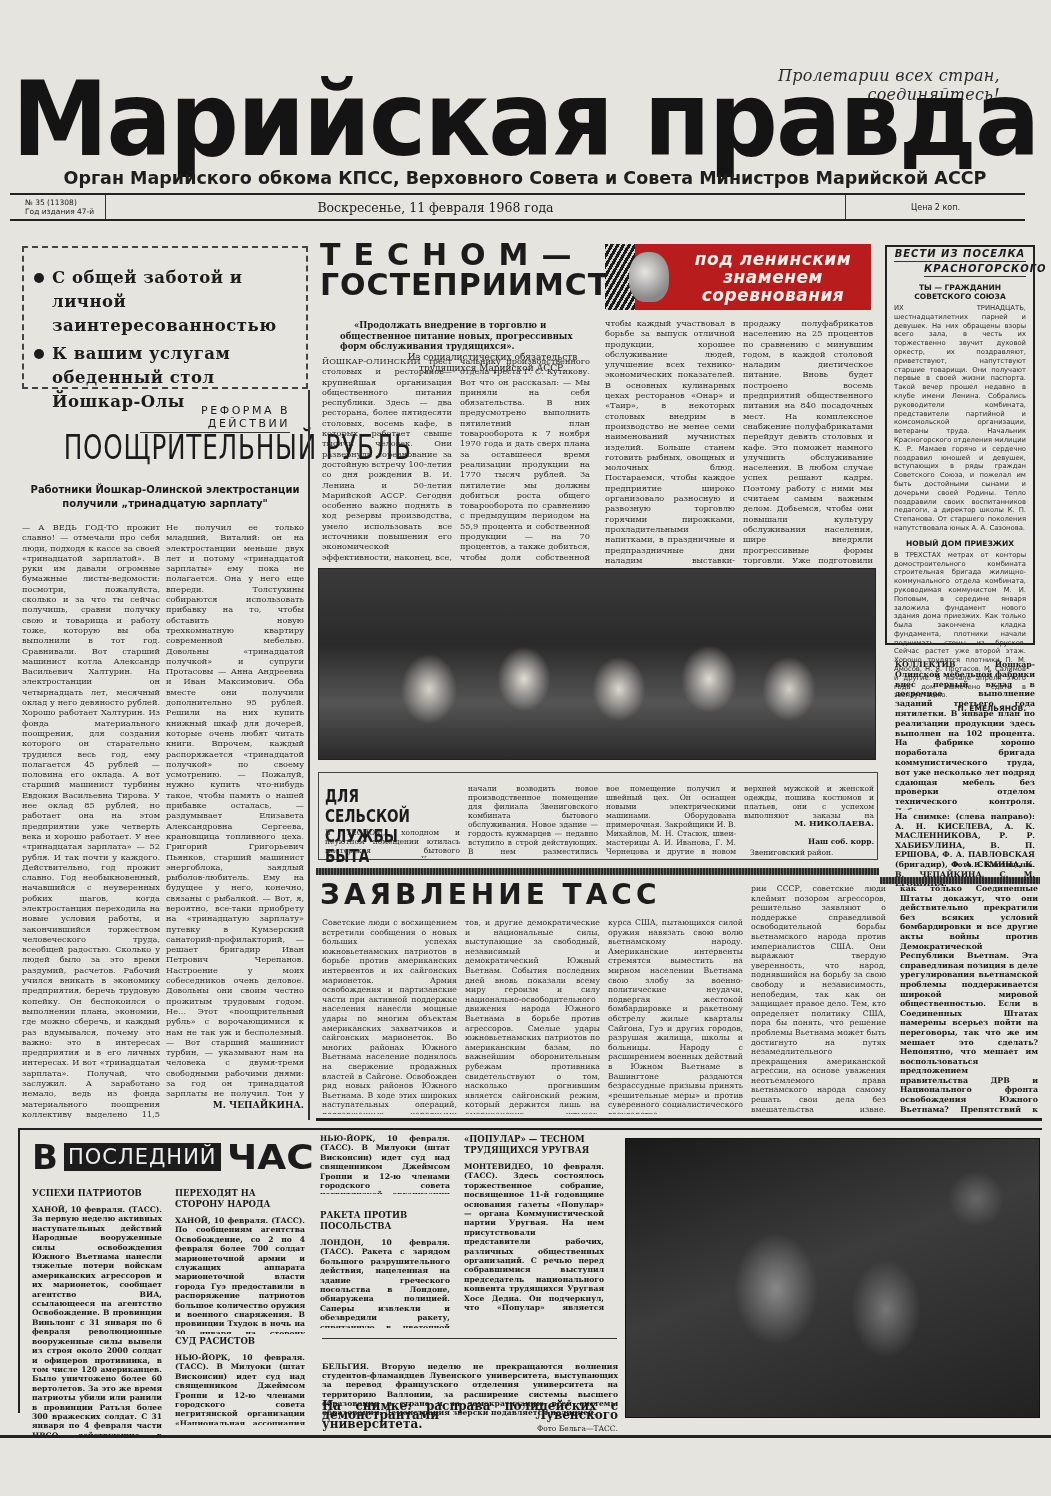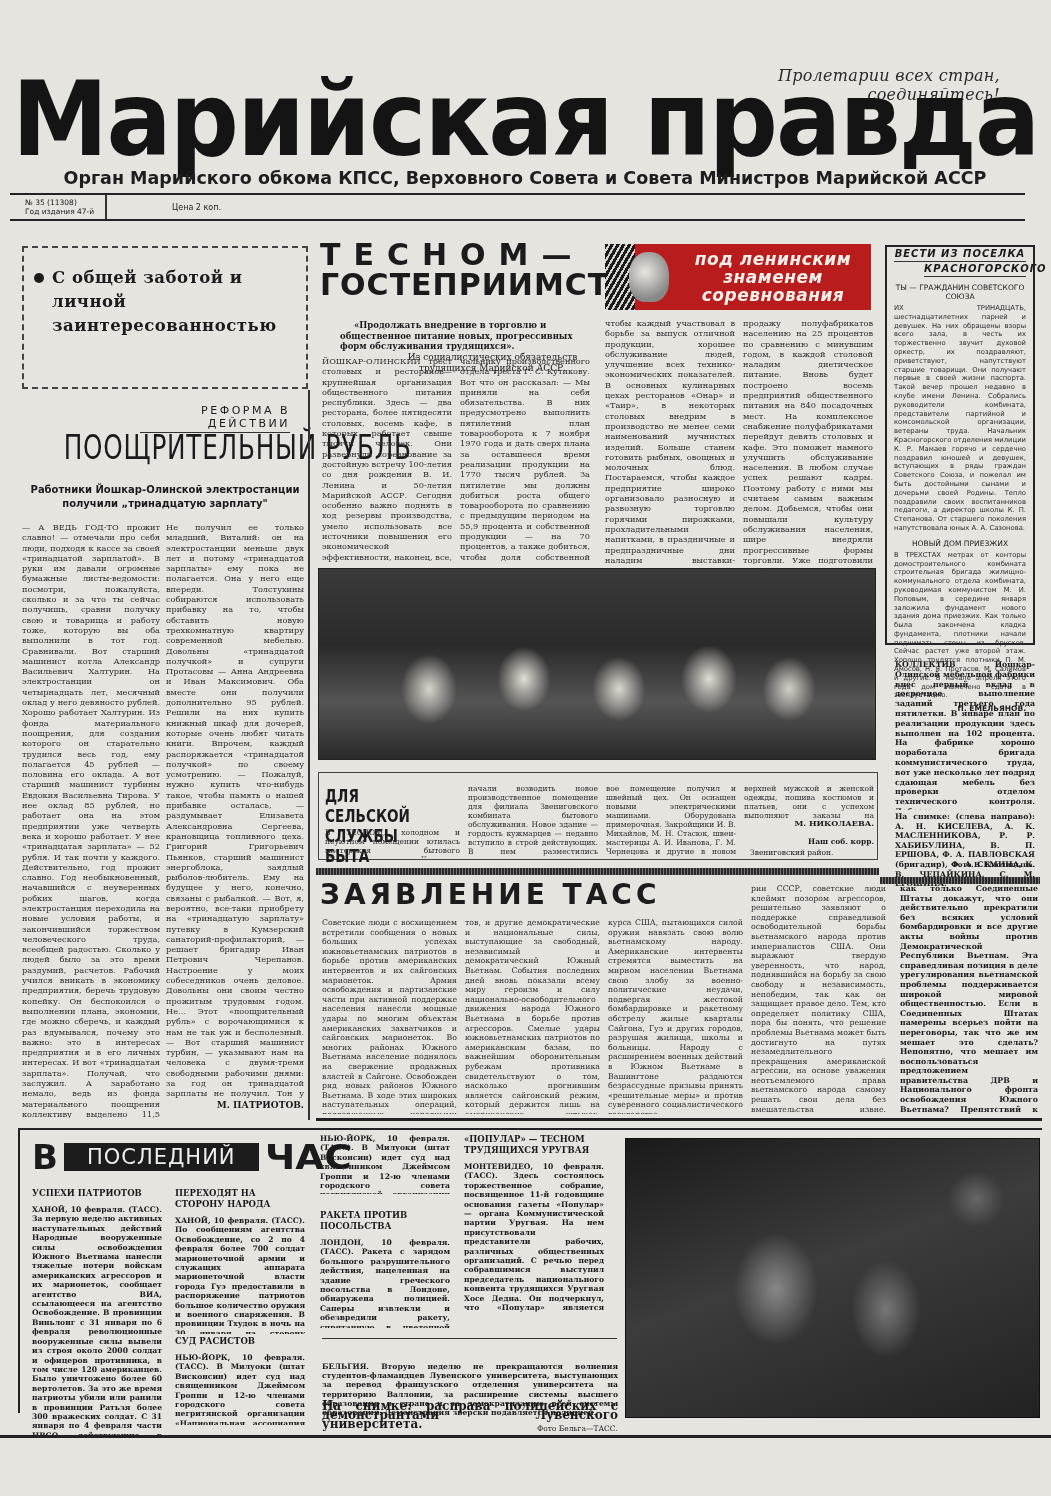--- a/index.html
+++ b/index.html
@@ -38,21 +38,21 @@
 
   .lenin { top: 244px; left: 605px; width: 266px; height: 66px; background: #b91c1c; display: flex; align-items: center; }
   .lenin .rays { width: 30px; height: 100%; background: repeating-linear-gradient(120deg, #1c1c1c 0 3px, #d6d4ce 3px 5px); }
   .lenin .head { width: 40px; height: 50px; border-radius: 45% 45% 40% 40%; background: radial-gradient(circle at 40% 40%, #e8e6e0, #888 70%); margin: 0 6px 0 -6px; }
   .lenin .txt { flex: 1; text-align: center; color: #f0efea; font-family: "DejaVu Sans", sans-serif; font-weight: bold; font-style: italic; font-size: 17px; line-height: 18px; letter-spacing: 0.5px; }
 
   .vesti { top: 245px; left: 885px; width: 150px; height: 640px; border: 2px solid #222; padding: 0 7px; }
   .vesti .head { font-family: "DejaVu Sans", sans-serif; font-weight: bold; font-style: italic; font-size: 10px; line-height: 14px; text-align: center; letter-spacing: 1px; }
   .vesti .head .l1 { border-bottom: 1px solid #333; display: block; }
   .vesti .head .l2 { border-bottom: 1px solid #333; display: block; margin-left: 30px; }
-  .vesti .sub { font-family: "DejaVu Sans", sans-serif; font-weight: normal; font-size: 7.5px; text-align: center; margin: 6px 0 3px; line-height: 9px; }
+  .vesti .sub { font-family: "DejaVu Sans", sans-serif; font-weight: bold; font-size: 7.5px; text-align: center; margin: 6px 0 3px; line-height: 9px; }
   .vesti .col-text { font-family: "DejaVu Sans", sans-serif; font-size: 6.8px; line-height: 8.8px; }
   .vesti .sig { font-family: "DejaVu Sans", sans-serif; font-weight: bold; font-size: 7.5px; text-align: right; margin-top: 4px; }
 
   .photo-women { top: 568px; left: 318px; width: 558px; height: 192px; background:
       radial-gradient(ellipse 40px 50px at 110px 120px, #d8d4cc, transparent 70%),
       radial-gradient(ellipse 38px 46px at 205px 110px, #e2ded6, transparent 70%),
       radial-gradient(ellipse 38px 46px at 300px 120px, #dcd8d0, transparent 70%),
       radial-gradient(ellipse 40px 48px at 390px 110px, #e0dcd4, transparent 70%),
       radial-gradient(ellipse 38px 46px at 470px 120px, #d4d0c8, transparent 70%),
       linear-gradient(180deg, #3a3a3a 0%, #2a2a2a 40%, #555 70%, #2a2a2a 100%);
@@ -61,21 +61,21 @@
   .sel-box { top: 772px; left: 318px; width: 560px; height: 88px; border: 1px solid #444; }
   .sel-title { top: 786px; left: 325px; width: 135px; font-family: "DejaVu Sans", sans-serif; font-size: 17px; line-height: 20px; font-weight: bold; transform: scaleX(0.8); transform-origin: left; }
 
   .hatch { height: 7px; background: repeating-linear-gradient(90deg, #2a2a2a 0 2px, #777 2px 3px); }
 
   .tass-title { top: 878px; left: 320px; width: 400px; font-family: "DejaVu Sans", sans-serif; font-weight: bold; font-size: 28px; letter-spacing: 4px; color: #1c1c1c; }
 
   .bottom-box { top: 1128px; left: 18px; width: 1024px; height: 285px; border-top: 2px solid #222; border-left: 2px solid #222; }
   .vlast { top: 1138px; left: 32px; display: flex; align-items: center; font-family: "DejaVu Sans", sans-serif; }
   .vlast .b { font-weight: bold; font-size: 34px; line-height: 38px; }
-  .vlast .pos { background: #1c1c1c; color: #eee; font-size: 21px; padding: 2px 23px; margin: 0 6px; letter-spacing: 1px; }
+  .vlast .pos { background: #1c1c1c; color: #eee; font-size: 21px; padding: 2px 4px; margin: 0 6px; letter-spacing: 1px; }
   .vlast .chas { font-weight: bold; font-size: 34px; line-height: 38px; transform: scaleX(1.1); transform-origin: left; }
   .news-head { font-family: "DejaVu Serif", serif; font-weight: bold; font-size: 8.5px; line-height: 11px; margin-bottom: 6px; }
   .photo-belgium { top: 1138px; left: 625px; width: 415px; height: 280px; background:
       radial-gradient(ellipse 60px 80px at 150px 150px, #888, transparent 70%),
       radial-gradient(ellipse 50px 70px at 260px 170px, #777, transparent 70%),
       radial-gradient(ellipse 40px 40px at 350px 60px, #666, transparent 70%),
       linear-gradient(160deg, #1a1a1a 0%, #3c3c3c 45%, #222 100%); border: 1px solid #111; }
   .belgium-rule { top: 1338px; left: 322px; width: 295px; height: 1px; background: #333; }
   .bottom-rule { top: 1435px; left: 0; width: 1051px; height: 3px; background: #222; }
 </style>
@@ -83,36 +83,41 @@
 <body>
 
 <div class="abs motto">Пролетарии всех стран, соединяйтесь!</div>
 <div class="abs masthead">Марийская правда</div>
 <div class="abs subtitle">Орган Марийского обкома КПСС, Верховного Совета и Совета Министров Марийской АССР</div>
 <div class="abs dateline">
   <div class="issue">
     <span>№ 35 (11308)</span>
     <span>Год издания 47-й</span>
   </div>
+  <div class="date">Воскресенье, 11 февраля 1968 года</div>
   <div class="price">Цена 2 коп.</div>
 </div>
 
 <div class="abs teaser">
   <div class="item">
       <span class="dot"></span>
       <span>С общей заботой и личной заинтересованностью</span>
     </div>
+  <div class="item">
+      <span class="dot"></span>
+      <span>К вашим услугам обеденный стол Йошкар-Олы</span>
+    </div>
 </div>
 
 <div class="abs reform-kicker">РЕФОРМА В ДЕЙСТВИИ</div>
 <div class="abs reform-title">ПООЩРИТЕЛЬНЫЙ РУБЛЬ</div>
 <div class="abs reform-sub">Работники Йошкар-Олинской электростанции получили „тринадцатую зарплату"</div>
 <div class="abs col-text" style="top:522px; left:22px; width:138px; height:596px; overflow:hidden;">— А ВЕДЬ ГОД-ТО прожит славно! — отмечали про себя люди, подходя к кассе за своей «тринадцатой зарплатой». В руки им давали огромные бумажные листы-ведомости: посмотри, пожалуйста, сколько и за что ты сейчас получишь, сравни получку свою и товарища и работу тоже, которую вы оба выполнили в тот год. Сравнивали. Вот старший машинист котла Александр Васильевич Халтурин. На электростанции он четырнадцать лет, месячный оклад у него девяносто рублей. Хорошо работает Халтурин. Из фонда материального поощрения, для создания которого он старательно трудился весь год, ему полагается 45 рублей — половина его оклада. А вот старший машинист турбины Евдокия Васильевна Тирова. У нее оклад 85 рублей, но работает она на этом предприятии уже четверть века и хорошо работает. У нее «тринадцатая зарплата» — 52 рубля. И так почти у каждого. Действительно, год прожит славно. Год необыкновенный, начавшийся с неуверенных робких шагов, когда электростанция переходила на новые условия работы, и закончившийся торжеством человеческого труда, всеобщей радостью. Сколько у людей было за это время раздумий, расчетов. Рабочий учился вникать в экономику предприятия, беречь трудовую копейку. Он беспокоился о выполнении плана, экономии, где можно сберечь, и каждый раз вдумывался, почему это важно: это в интересах предприятия и в его личных интересах. И вот «тринадцатая зарплата». Получай, что заслужил. А заработано немало, ведь из фонда материального поощрения коллективу выделено 11,5 тысячи рублей. Да еще премия из фонда за декабрь, и еще (для рабочих) премия по бригадной работе. Таким образом, например, А. Е. Халтурину, о котором мы уже упоминали, в январе начислено 197 рублей, старшему машинисту энергоблока Г. П. Пьянкову — 197 рублей.</div>
 <div class="abs col-text" style="top:522px; left:166px; width:138px; height:578px; overflow:hidden;">Не получил ее только младший, Виталий: он на электростанции меньше двух лет и потому «тринадцатой зарплаты» ему пока не полагается. Она у него еще впереди. Толстухины собираются использовать прибавку на то, чтобы обставить новую трехкомнатную квартиру современной мебелью. Довольны «тринадцатой получкой» и супруги Протасовы — Анна Андреевна и Иван Максимович. Оба вместе они получили дополнительно 95 рублей. Решили на них купить книжный шкаф для дочерей, которые очень любят читать книги. Впрочем, каждый распоряжается «тринадцатой получкой» по своему усмотрению. — Пожалуй, нужно купить что-нибудь такое, чтобы память о нашей прибавке осталась, — раздумывает Елизавета Александровна Сергеева, крановщица топливного цеха. Григорий Григорьевич Пьянков, старший машинист энергоблока, заядлый рыболов-любитель. Ему на будущее у него, конечно, связаны с рыбалкой. — Вот, я, вероятно, все-таки приобрету на «тринадцатую зарплату» путевку в Кумзерский санаторий-профилакторий, — решает бригадир Иван Петрович Черепанов. Настроение у моих собеседников очень деловое. Довольны они своим честно прожитым трудовым годом. Не… Этот «поощрительный рубль» с ворочающимися к нам не так уж и бесполезный. — Вот старший машинист турбин, — указывают нам на человека с двумя-тремя свободными рабочими днями: за год он тринадцатой зарплаты не получил. Тон у говорящих ничуть не сердитый, видно, что это дело настолько понятное, само собой разумеющееся. Сам провинившийся, видимо, тоже уже понял эту нехитрую мудрость. Пообивав напрасно пороги нескольких кабинетов, он успокоился: что посеял, то и пожал. Ведь каждый, кто был в ладах с трудовой дисциплиной, не имел нарушений правил общественного порядка и производственных упущений, кто добросовестно трудился весь год, по праву получил свою первую «тринадцатую зарплату».</div>
-<div class="abs" style="top:1100px; left:166px; width:138px; text-align:right; font-weight:bold; font-size:9px;">М. ПАТРИОТОВ.</div>
+<div class="abs" style="top:1100px; left:166px; width:138px; text-align:right; font-weight:bold; font-size:9px;">М. ЧЕПАЙКИНА.</div>
 <div class="abs vrule" style="top:390px; left:308px; height:730px;"></div>
 
 <div class="abs etalon-title">
   <div class="l1">ТЕСНОМ—</div>
   <div>ГОСТЕПРИИМСТВО</div>
 </div>
 <div class="abs etalon-quote">«Продолжать внедрение в торговлю и общественное питание новых, прогрессивных форм обслуживания трудящихся».</div>
 <div class="abs etalon-src">Из социалистических обязательств трудящихся Марийской АССР.</div>
 <div class="abs col-text" style="top:356px; left:322px; width:130px; height:208px; overflow:hidden;">ЙОШКАР-ОЛИНСКИЙ трест столовых и ресторанов—крупнейшая организация общественного питания республики. Здесь — два ресторана, более пятидесяти столовых, восемь кафе, в которых работает свыше тысячи человек. Они развернули соревнование за достойную встречу 100-летия со дня рождения В. И. Ленина и 50-летия Марийской АССР. Сегодня особенно важно поднять в ход резервы производства, умело использовать все источники повышения его экономической эффективности, наконец, все, без чего третий, решающий год пятилетки. Успех определяет инициатива самих коллективов, личный вклад каждого, верность данному обязательству. Какой вклад в выполнение республиканских обязательств внесут работники общественного питания? С таким вопросом наш корреспондент обратился к на-</div>
 <div class="abs col-text" style="top:356px; left:460px; width:130px; height:208px; overflow:hidden;">чальнику производственного отдела треста Г. С. Кутикову. Вот что он рассказал: — Мы приняли на себя обязательства. В них предусмотрено выполнить пятилетний план товарооборота к 7 ноября 1970 года и дать сверх плана за оставшееся время реализации продукции на 1770 тысяч рублей. За пятилетие мы должны добиться роста общего товарооборота по сравнению с предыдущим периодом на 55,9 процента и собственной продукции — на 70 процентов, а также добиться, чтобы доля собственной продукции в общем товарообороте составляла 64,4 процента. Правда коллектива обязательства — значит, нужно позаботиться о том, чтобы каждый повар, кулинар, официант, каждый рабочий и служащий добивался высоких показателей, считал это своим личным делом. Будем стараться так организовать дело,</div>

